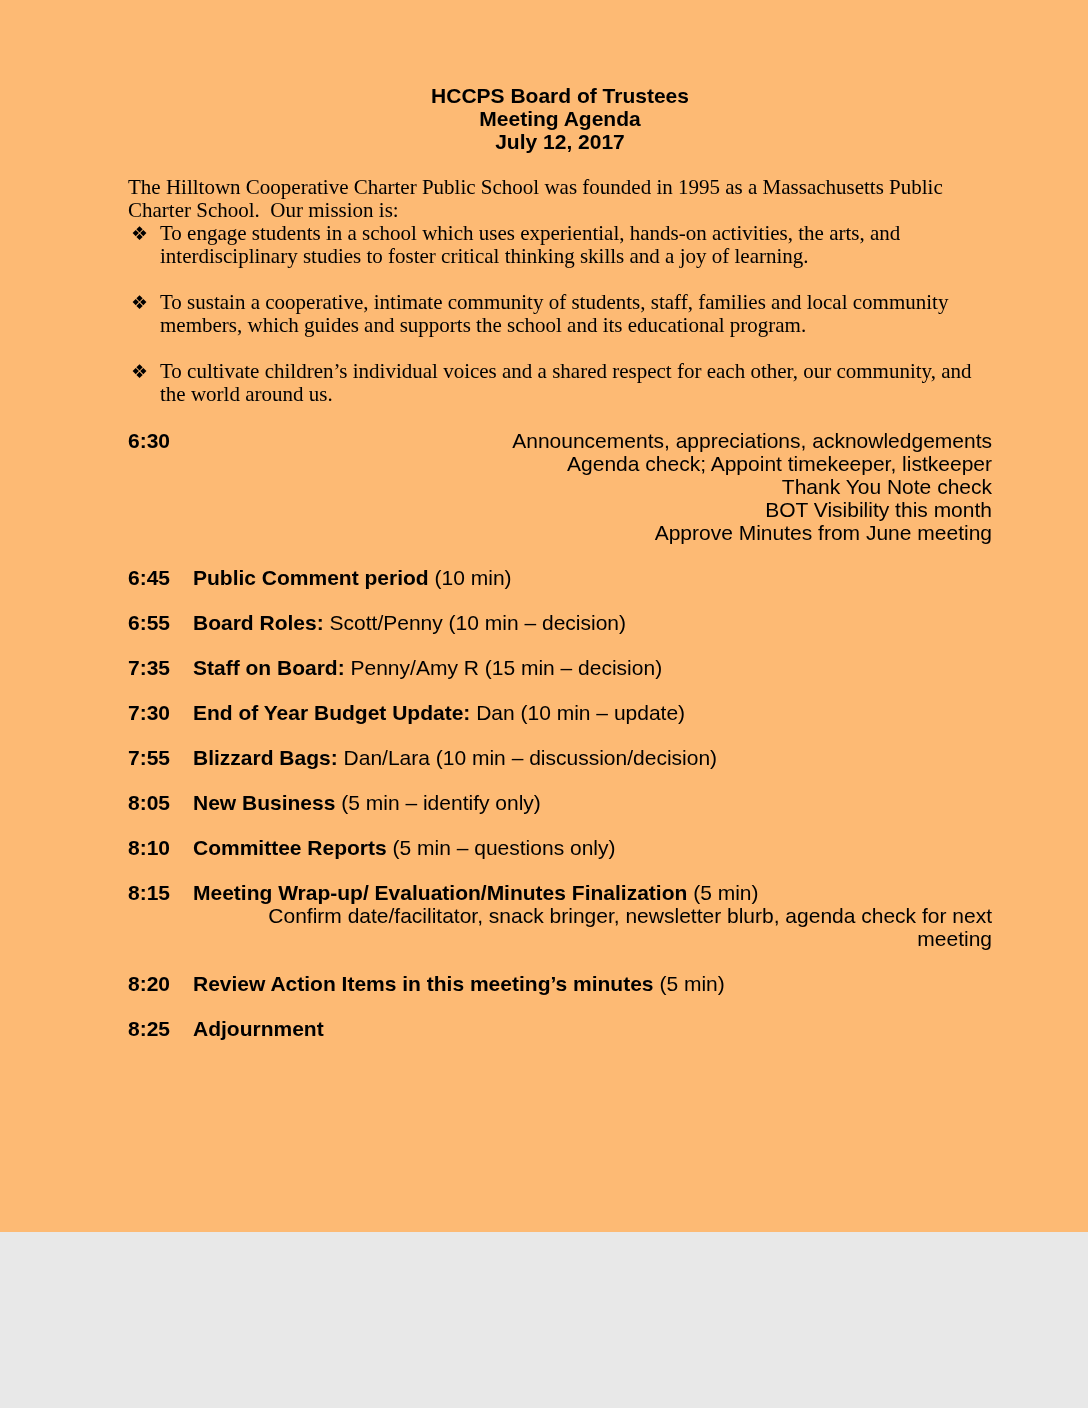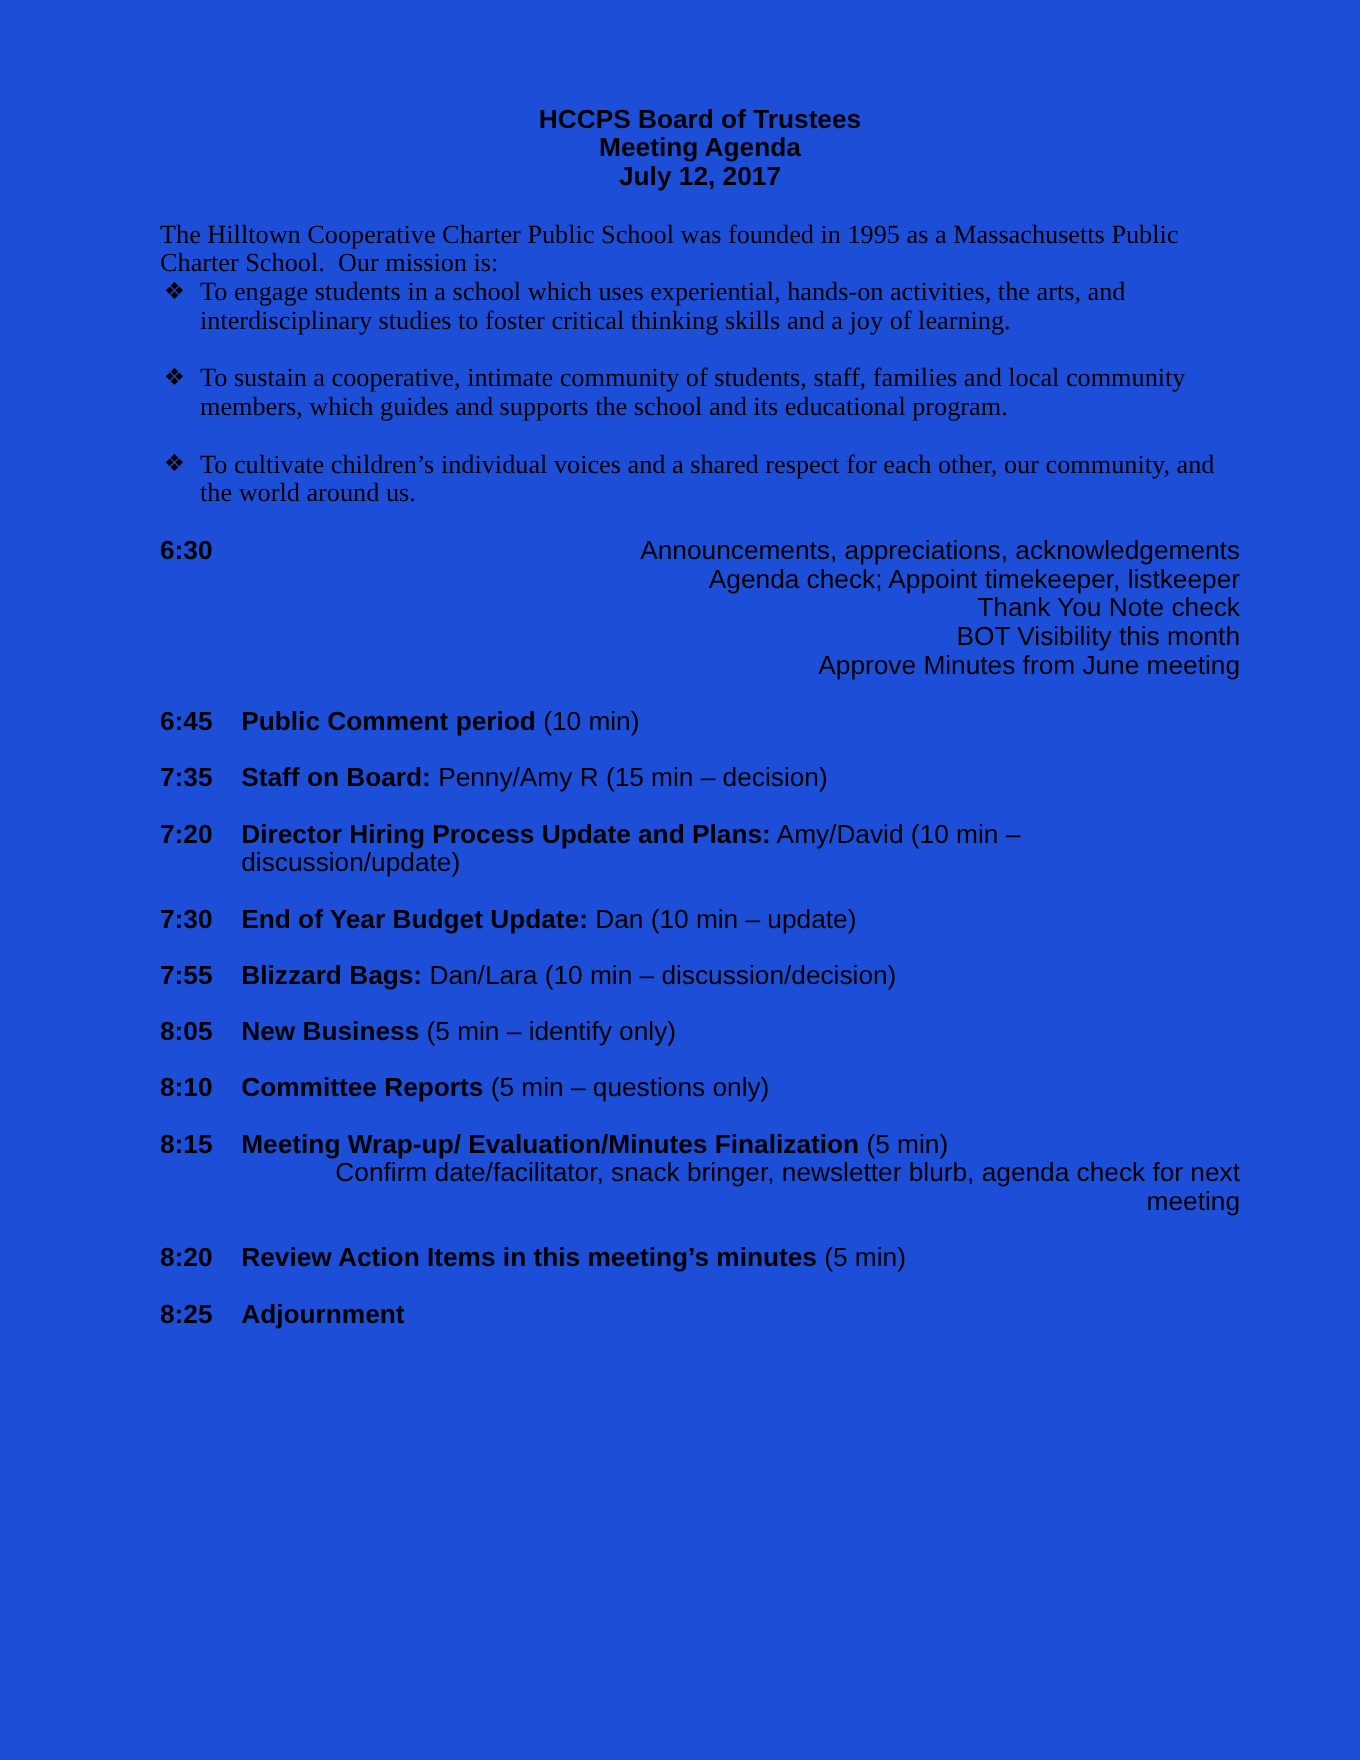--- a/index.html
+++ b/index.html
@@ -3,23 +3,23 @@
 <meta charset="utf-8">
 <style>
   html, body {
     margin: 0;
     padding: 0;
     background: #e8e8e8;
   }
   .page {
     position: relative;
     width: 1088px;
-    height: 1408px;
+    height: 1232px;
     margin: 0 auto;
-    background: #1d4ed8;
+    background: #fdba74;
     color: #000000;
     box-sizing: border-box;
     padding: 84px 96px 40px 128px;
     overflow: hidden;
   }
   
   .doc-header {
     text-align: center;
     font-family: "Liberation Sans", sans-serif;
     font-weight: bold;
@@ -131,36 +131,36 @@
   </div>
 
   <div class="agenda-item">
     <span class="time">6:45</span>
     <span class="content">
       <span class="item-title">Public Comment period</span>
       <span>(10 min)</span>
     </span>
   </div>
 
+  <div class="agenda-item">
+    <span class="time">6:55</span>
+    <span class="content">
+      <span class="item-title">Board Roles:</span>
+      <span>Scott/Penny (10 min – decision)</span>
+    </span>
+  </div>
 
   <div class="agenda-item">
     <span class="time">7:35</span>
     <span class="content">
       <span class="item-title">Staff on Board:</span>
       <span>Penny/Amy R (15 min – decision)</span>
     </span>
   </div>
 
-  <div class="agenda-item">
-    <span class="time">7:20</span>
-    <span class="content">
-      <span class="item-title">Director Hiring Process Update and Plans:</span>
-      <span>Amy/David (10 min – discussion/update)</span>
-    </span>
-  </div>
 
   <div class="agenda-item">
     <span class="time">7:30</span>
     <span class="content">
       <span class="item-title">End of Year Budget Update:</span>
       <span>Dan (10 min – update)</span>
     </span>
   </div>
 
 

